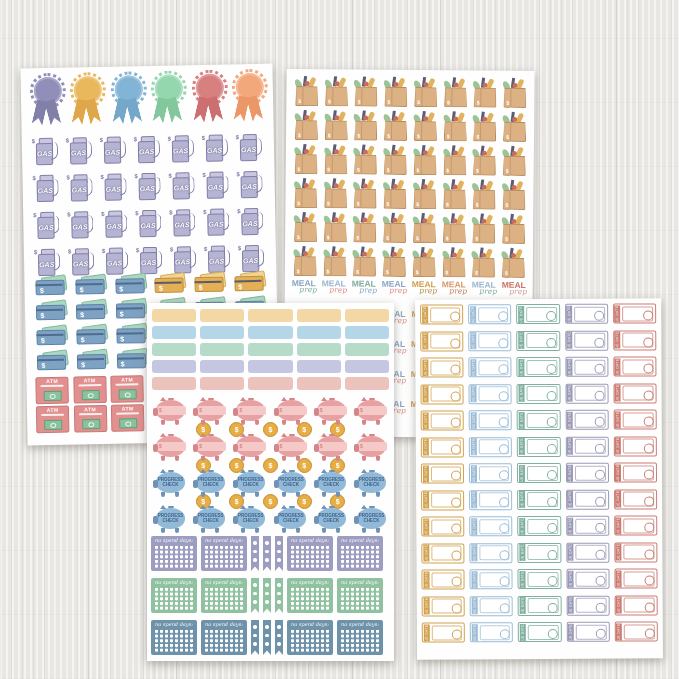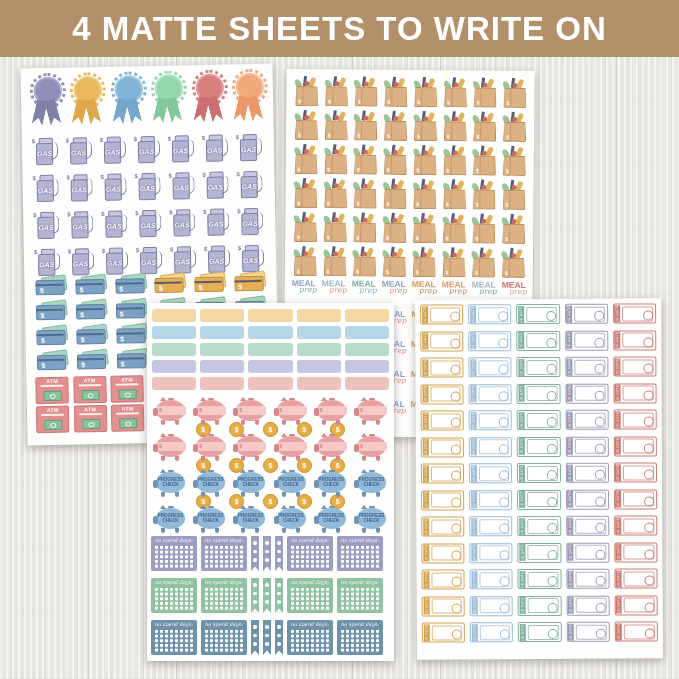--- a/index.html
+++ b/index.html
@@ -124,23 +124,20 @@
     line-height:6px;letter-spacing:.3px;white-space:nowrap;}
   .dinner{position:absolute;left:8.5px;top:1.5px;right:2px;bottom:1.5px;border:1px solid var(--c);border-radius:2px;opacity:.75;}
   .dcircle{position:absolute;right:2.5px;bottom:2px;width:10px;height:10px;border-radius:50%;background:#fff;
     border:1.2px solid var(--c);box-sizing:border-box;z-index:2;}
 </style>
 </head>
 <body>
 
 <div id="canvas">
 
-  <div class="banner" style="background: rgb(178, 144, 105);">
-    <div class="banner-text" style="color: rgb(255, 255, 255);">4 MATTE SHEETS TO WRITE ON</div>
-  </div>
 
   <div class="sheet" id="sheetA">
     <div class="ribbon-row" id="ribbonRow">
         <div class="ribbon" style="--c: #918eb9; --cd: #827fa9;">
           <div class="rosette"></div>
           <div class="tail tail-l"></div>
           <div class="tail tail-r"></div>
         </div>
         <div class="ribbon" style="--c: #e9b85c; --cd: #dfa74a;">
           <div class="rosette"></div>

